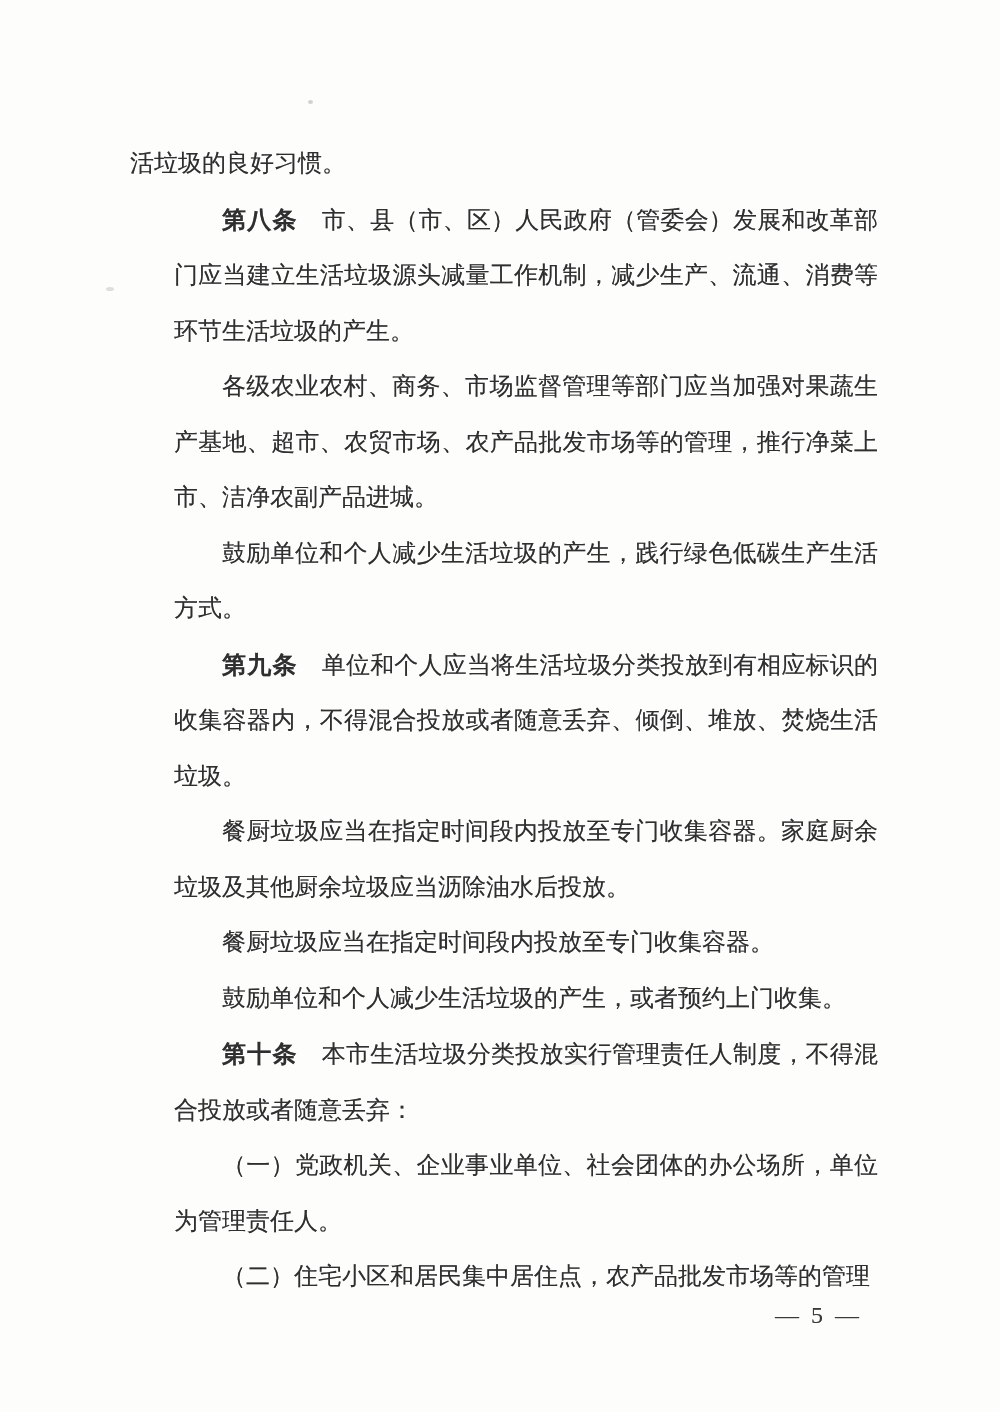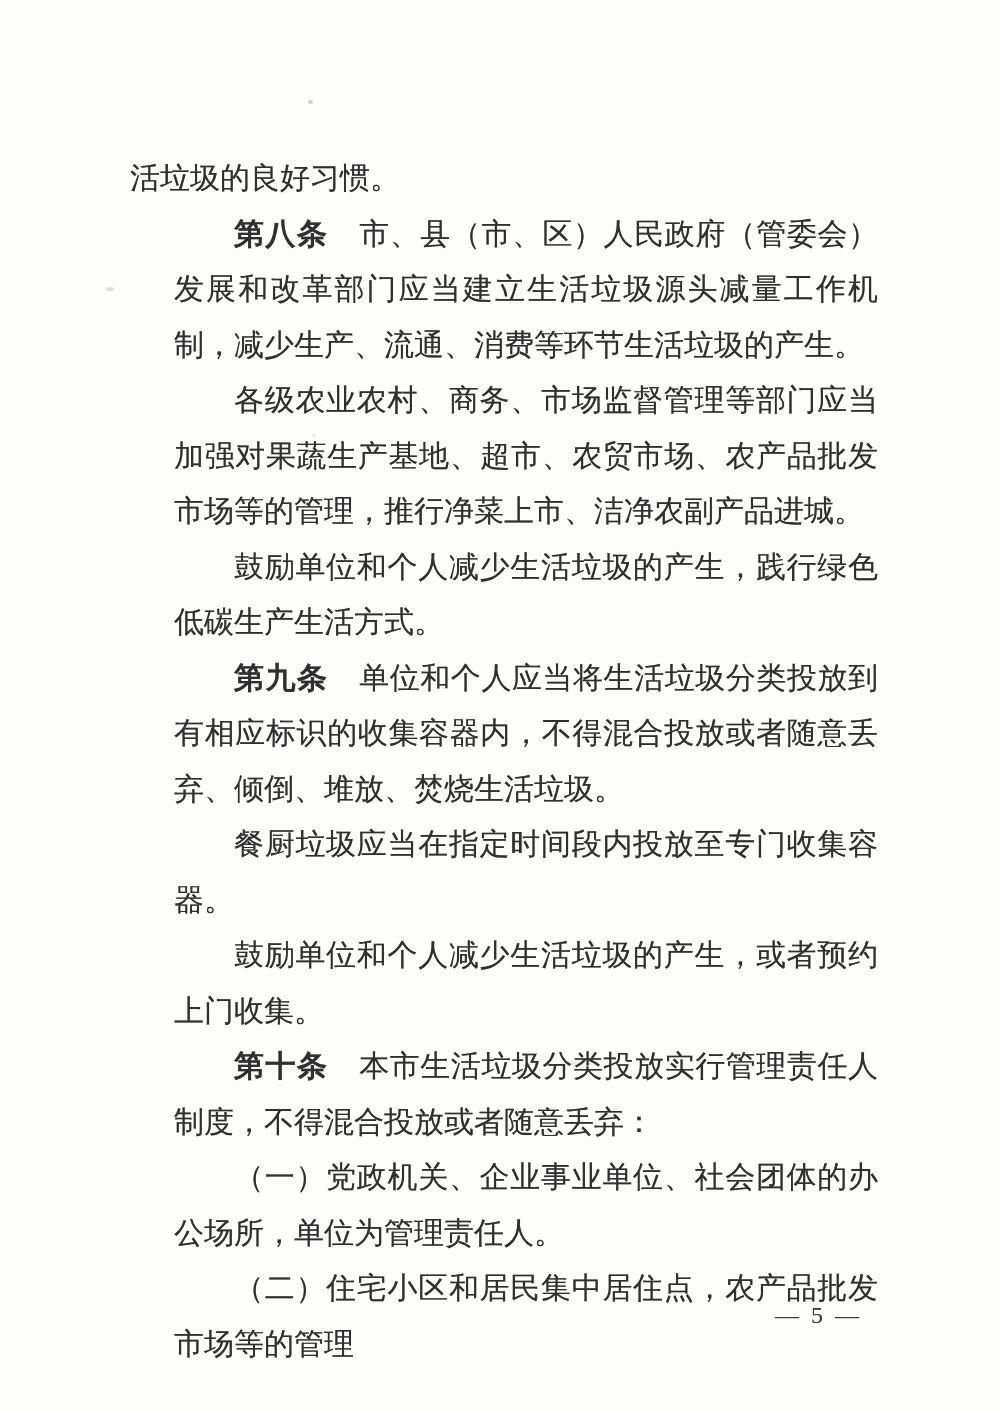--- a/index.html
+++ b/index.html
@@ -11,23 +11,23 @@
     position: relative;
     width: 1000px;
     height: 1412px;
     background: #fdfdfc;
     overflow: hidden;
     font-family: "Liberation Serif", "DejaVu Serif", serif;
   }
   .text-body {
     position: absolute;
     left: 130px;
-    top: 150px;
+    top: 136px;
     width: 748px;
-    font-size: 30px;
+    font-size: 24px;
     line-height: 55.5px;
     color: #2f2f2f;
     text-align: justify;
     text-align-last: left;
     line-break: strict;
     text-shadow: 0 0 0.6px rgba(60,60,60,0.55);
   }
   p.para {
     margin: 0;
     padding: 0;
@@ -64,20 +64,21 @@
 </head>
 <body>
 
 <div class="page">
   <div class="text-body">
       <p class="para"><span class="seg">活垃圾的良好习惯。</span></p>
       <p class="para indent"><span class="lead-bold">第八条</span><span class="seg">　市、县（市、区）人民政府（管委会）发展和改革部门应当建立生活垃圾源头减量工作机制，减少生产、流通、消费等环节生活垃圾的产生。</span></p>
       <p class="para indent"><span class="seg">各级农业农村、商务、市场监督管理等部门应当加强对果蔬生产基地、超市、农贸市场、农产品批发市场等的管理，推行净菜上市、洁净农副产品进城。</span></p>
       <p class="para indent"><span class="seg">鼓励单位和个人减少生活垃圾的产生，践行绿色低碳生产生活方式。</span></p>
       <p class="para indent"><span class="lead-bold">第九条</span><span class="seg">　单位和个人应当将生活垃圾分类投放到有相应标识的收集容器内，不得混合投放或者随意丢弃、倾倒、堆放、焚烧生活垃圾。</span></p>
+      <p class="para indent"><span class="seg">餐厨垃圾应当在指定时间段内投放至专门收集容器。家庭厨余垃圾及其他厨余垃圾应当沥除油水后投放。</span></p>
       <p class="para indent"><span class="seg">餐厨垃圾应当在指定时间段内投放至专门收集容器。</span></p>
       <p class="para indent"><span class="seg">鼓励单位和个人减少生活垃圾的产生，或者预约上门收集。</span></p>
       <p class="para indent"><span class="lead-bold">第十条</span><span class="seg">　本市生活垃圾分类投放实行管理责任人制度，不得混合投放或者随意丢弃：</span></p>
       <p class="para indent"><span class="seg">（一）党政机关、企业事业单位、社会团体的办公场所，单位为管理责任人。</span></p>
       <p class="para indent"><span class="seg">（二）住宅小区和居民集中居住点，农产品批发市场等的管理</span></p>
     </div>
   <div class="page-number">— 5 —</div>
   <div class="speck s1"></div>
   <div class="speck s2"></div>
   <div class="speck s3"></div>

